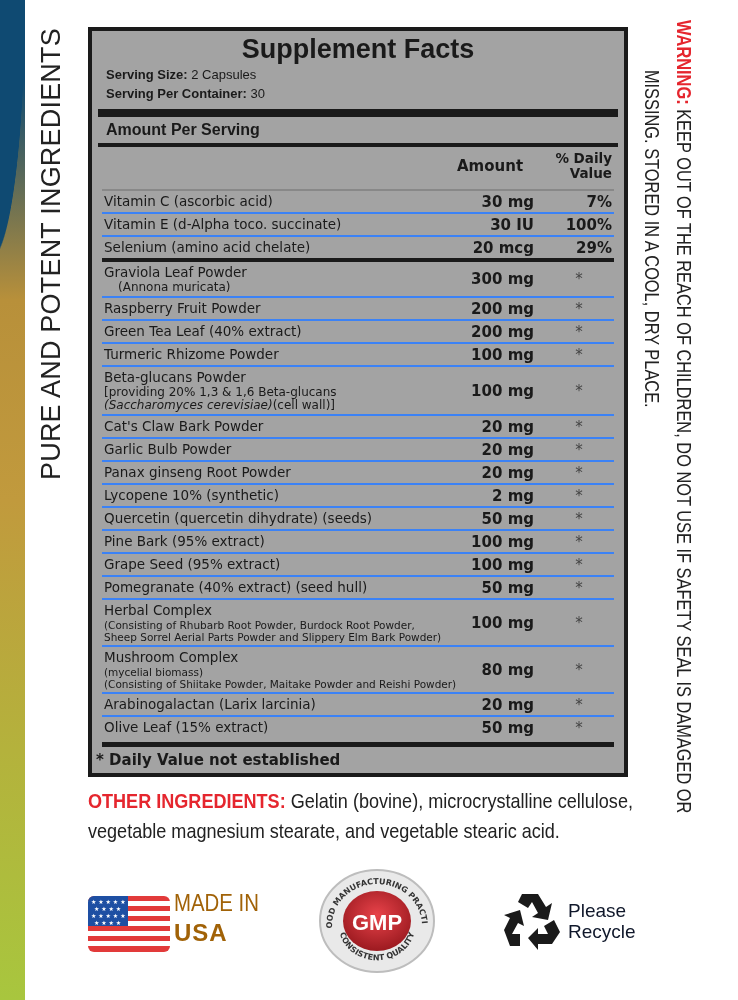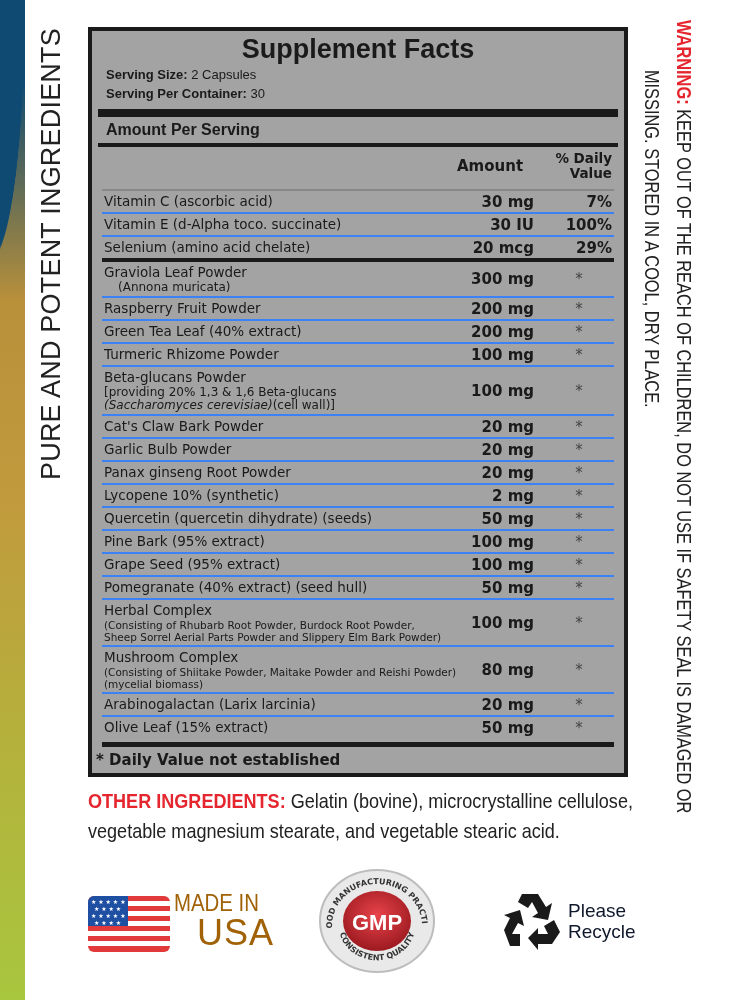--- a/index.html
+++ b/index.html
@@ -36,21 +36,21 @@
   .row .dv.star { text-align:center; right:0; width:70px; font-weight:normal; color:#444; }
   .footer-bar { height:5px; background:#1a1a1a; margin:4px 10px 0 10px; }
   .dv-note { padding-left:4px; font-weight:bold; font-size:15px; line-height:26px; }
   .other { position:absolute; left:88px; top:786px; width:560px; font-family:"Liberation Sans", sans-serif; font-size:21px; line-height:30px; color:#222; }
   .other-inner { transform:scaleX(0.86); transform-origin:0 0; width:650px; }
   .other .o-label { color:#e5262e; font-weight:bold; }
   .badges { position:absolute; top:890px; left:88px; width:560px; height:70px; }
   .usa { position:absolute; left:0; top:6px; width:82px; height:56px; border-radius:6px; overflow:hidden; }
   .usa-text { position:absolute; left:86px; top:0; font-family:"Liberation Sans", sans-serif; color:#a16207; }
   .usa-text .made { font-size:24px; line-height:26px; transform:scaleX(0.85); transform-origin:0 0; display:block; }
-  .usa-text .usa-word { font-size:36px; line-height:34px; font-weight:normal; display:block; letter-spacing:1px;text-align:right; }
+  .usa-text .usa-word { font-size:24px; line-height:34px; font-weight:bold; display:block; letter-spacing:1px; }
   .gmp { position:absolute; left:230px; top:-22px; width:118px; height:106px; }
   .recycle { position:absolute; left:412px; top:0; width:62px; height:62px; }
   .recycle-text { position:absolute; left:480px; top:10px; font-family:"Liberation Sans", sans-serif; font-size:19px; line-height:21px; color:#0f172a; }
 </style>
 </head>
 <body>
 
 <div class="side-band"></div>
 <div class="side-text">PURE AND POTENT INGREDIENTS</div>
 
@@ -159,22 +159,22 @@
       </div>
     <div class="row">
         <span class="name">Herbal Complex</span>
         <span class="sub small">(Consisting of Rhubarb Root Powder, Burdock Root Powder,</span>
         <span class="sub small">Sheep Sorrel Aerial Parts Powder and Slippery Elm Bark Powder)</span>
         <span class="amt">100 mg</span>
         <span class="dv star">*</span>
       </div>
     <div class="row">
         <span class="name">Mushroom Complex</span>
+        <span class="sub small">(mycelial biomass)</span>
         <span class="sub small">(Consisting of Shiitake Powder, Maitake Powder and Reishi Powder)</span>
-        <span class="sub small">(mycelial biomass)</span>
         <span class="amt">80 mg</span>
         <span class="dv star">*</span>
       </div>
     <div class="row">
         <span class="name">Arabinogalactan (Larix larcinia)</span>
         <span class="amt">20 mg</span>
         <span class="dv star">*</span>
       </div>
     <div class="row" style="border-bottom:none;">
         <span class="name">Olive Leaf (15% extract)</span>

